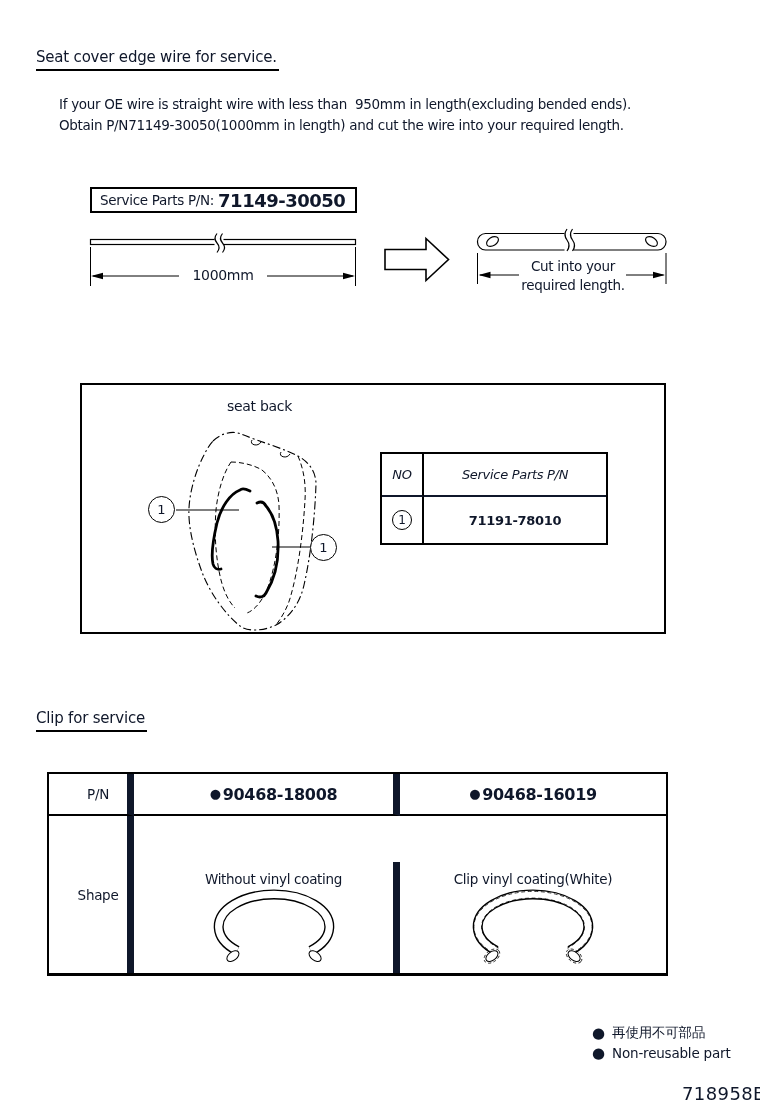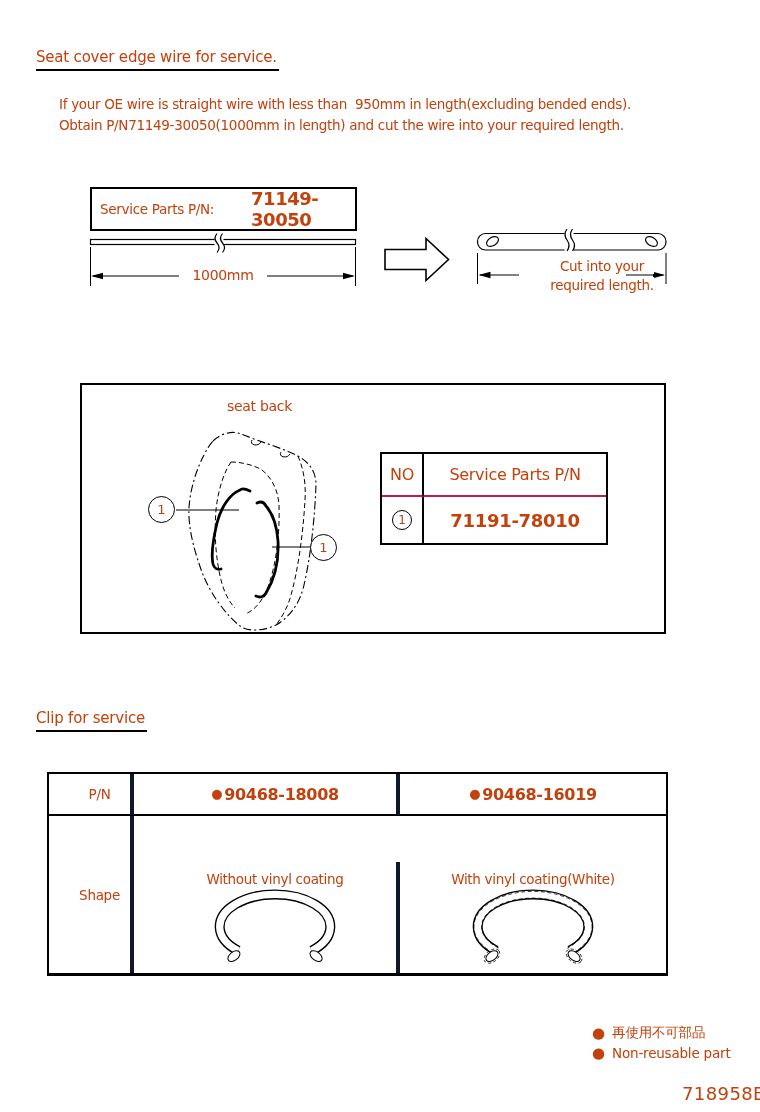--- a/index.html
+++ b/index.html
@@ -1,67 +1,67 @@
 <!DOCTYPE html>
 <html><head>
 <meta charset="utf-8">
 <style>
   html,body{margin:0;padding:0;background:#e8e8e8;}
   .page{
     position:relative;width:760px;height:1112px;background:#ffffff;
-    font-family:"DejaVu Sans","Liberation Sans",sans-serif;color:#c2410c;
+    font-family:"DejaVu Sans","Liberation Sans",sans-serif;color:#0f172a;
     overflow:hidden;margin:0 auto;
   }
   .abs{position:absolute;}
   .sec-title{
     font-size:15px;letter-spacing:-0.2px;
     border-bottom:2px solid #000;padding:0 2px 3px 0;
   }
   .body-text{font-size:13.5px;letter-spacing:-0.3px;line-height:21px;white-space:pre;}
   .service-box{
-    left:90px;top:187px;width:267px;height:44px;box-sizing:border-box;
+    left:90px;top:187px;width:267px;height:26px;box-sizing:border-box;
     border:2px solid #000;display:flex;align-items:center;padding:0 0 0 8px;
   }
   .service-box .lbl{font-size:13.5px;letter-spacing:-0.3px;white-space:pre;}
-  .service-box .pn{font-size:18px;font-weight:bold;letter-spacing:-0.5px;margin-left:33px;}
+  .service-box .pn{font-size:18px;font-weight:bold;letter-spacing:-0.5px;}
   .dim-label{font-size:14px;text-align:center;background:#fff;letter-spacing:-0.3px;}
-  .cut-label{font-size:13.5px;text-align:center;letter-spacing:-0.3px;background:#fff;margin-left:29px;}
+  .cut-label{font-size:13.5px;text-align:center;letter-spacing:-0.3px;background:#fff;}
   .big-box{
     left:80px;top:383px;width:586px;height:251px;box-sizing:border-box;
     border:2px solid #000;
   }
   .seat-back-label{font-size:14px;letter-spacing:-0.3px;}
   .callout{
     width:27px;height:27px;box-sizing:border-box;border:1.6px solid #000;border-radius:50%;
     display:flex;align-items:center;justify-content:center;font-size:13px;background:#fff;
   }
   
   .parts-table{
     left:380px;top:452px;width:228px;box-sizing:border-box;
     display:grid;grid-template-columns:42px 1fr;grid-template-rows:43px 46px;
     border:2px solid #000;
   }
   .parts-table .cell{
     display:flex;align-items:center;justify-content:center;box-sizing:border-box;
   }
   .parts-table .col1{border-right:2px solid #000;}
-  .parts-table .hrow{border-bottom:2px solid #be185d;font-size:16px;letter-spacing:-0.3px;}
-  .parts-table .pn-val{font-size:18px;font-weight:bold;letter-spacing:-0.3px;}
+  .parts-table .hrow{border-bottom:2px solid #0f172a;font-size:13px;letter-spacing:-0.3px;font-style:italic;}
+  .parts-table .pn-val{font-size:13px;font-weight:bold;letter-spacing:-0.3px;}
   .circled-no{
     width:20px;height:20px;box-sizing:border-box;border:1.5px solid #000;border-radius:50%;
     display:flex;align-items:center;justify-content:center;font-size:12px;background:#fff;
   }
   
   .clip-table{
     left:47px;top:772px;width:621px;box-sizing:border-box;
     display:grid;grid-template-columns:85px 266px 1fr;grid-template-rows:42px 157px;
     border:2px solid #000;border-bottom-width:3px;
   }
   .clip-table .cell{box-sizing:border-box;display:flex;align-items:center;justify-content:center;}
-  .clip-table .cell.cborder{border-right:4px solid #0f172a;padding-left:20px;}
+  .clip-table .cell.cborder{border-right:7px solid #0f172a;padding-left:20px;}
   .clip-table .rborder{border-bottom:2px solid #000;}
   .clip-table .head{font-size:13.5px;letter-spacing:-0.3px;}
   .clip-table .pn-cell{font-size:16px;font-weight:bold;letter-spacing:-0.3px;gap:2px;}
   .clip-table .pn-cell .dot{font-size:13px;font-weight:normal;position:relative;top:-1px;}
   .clip-table .shape-cell{flex-direction:column;justify-content:flex-start;padding-top:9px;margin-top:46px;}
   .clip-table .shape-label{font-size:13.5px;letter-spacing:-0.3px;}
   .legend-row{display:flex;align-items:center;gap:7px;}
   .legend-row .dot{font-size:15px;line-height:15px;}
   .legend-row .txt{font-size:13.5px;letter-spacing:-0.2px;}
   .doc-number{font-size:18px;letter-spacing:0.4px;}
@@ -187,21 +187,21 @@
     <div class="cell cborder shape-cell">
       <div class="shape-label">Without vinyl coating</div>
       <svg width="180" height="112" viewBox="0 0 180 112">
         <path d="M 42,83 A 72,42 0 1 1 138,83" fill="none" stroke="#000" stroke-width="13"></path>
         <path d="M 42,83 A 72,42 0 1 1 138,83" fill="none" stroke="#fff" stroke-width="9.5"></path>
         <ellipse cx="36.5" cy="90" rx="9" ry="5.5" transform="rotate(-38 36.5 90)" fill="#fff" stroke="#000" stroke-width="1.3"></ellipse>
         <ellipse cx="143.5" cy="90" rx="9" ry="5.5" transform="rotate(38 143.5 90)" fill="#fff" stroke="#000" stroke-width="1.3"></ellipse>
       </svg>
     </div>
     <div class="cell shape-cell">
-      <div class="shape-label">With vinyl coating(White)</div>
+      <div class="shape-label">Clip vinyl coating(White)</div>
       <svg width="180" height="112" viewBox="0 0 180 112">
         <path d="M 42,83 A 72,42 0 1 1 138,83" fill="none" stroke="#000" stroke-width="13"></path>
         <path d="M 42,83 A 72,42 0 1 1 138,83" fill="none" stroke="#fff" stroke-width="9.5"></path>
         <path d="M 38.6,86 A 77,46 0 1 1 141.4,86" fill="none" stroke="#000" stroke-width="1" stroke-dasharray="5,3.5"></path>
         <path d="M 45.3,79.5 A 67,37.3 0 1 1 134.7,79.5" fill="none" stroke="#000" stroke-width="1" stroke-dasharray="5,3.5"></path>
         <ellipse cx="36.5" cy="90" rx="9" ry="5.5" transform="rotate(-38 36.5 90)" fill="#fff" stroke="#000" stroke-width="1.3"></ellipse>
         <ellipse cx="143.5" cy="90" rx="9" ry="5.5" transform="rotate(38 143.5 90)" fill="#fff" stroke="#000" stroke-width="1.3"></ellipse>
         <ellipse cx="36.5" cy="90" rx="11.5" ry="7.5" transform="rotate(-38 36.5 90)" fill="none" stroke="#000" stroke-width="1" stroke-dasharray="4,3"></ellipse>
         <ellipse cx="143.5" cy="90" rx="11.5" ry="7.5" transform="rotate(38 143.5 90)" fill="none" stroke="#000" stroke-width="1" stroke-dasharray="4,3"></ellipse>
       </svg>

